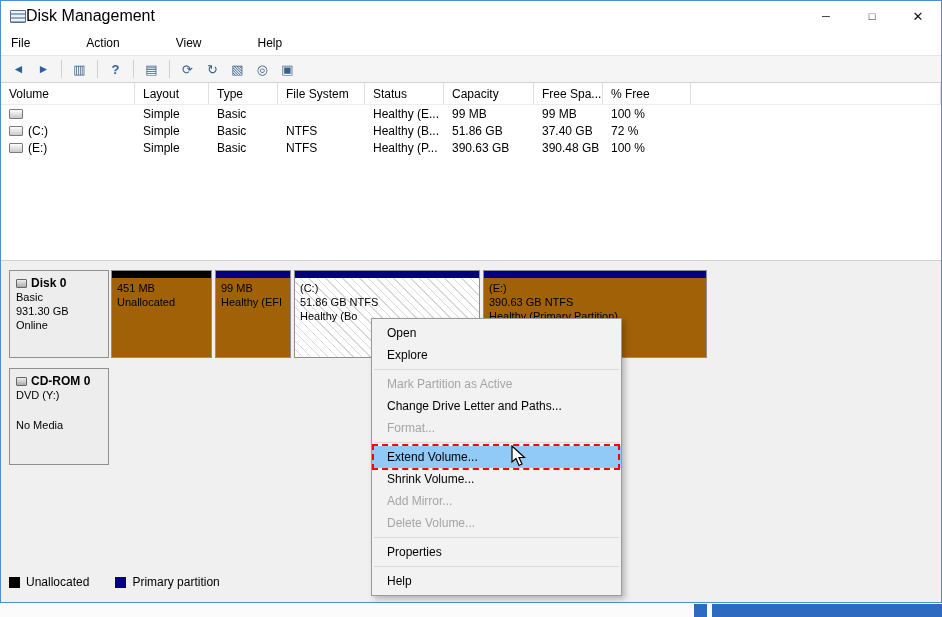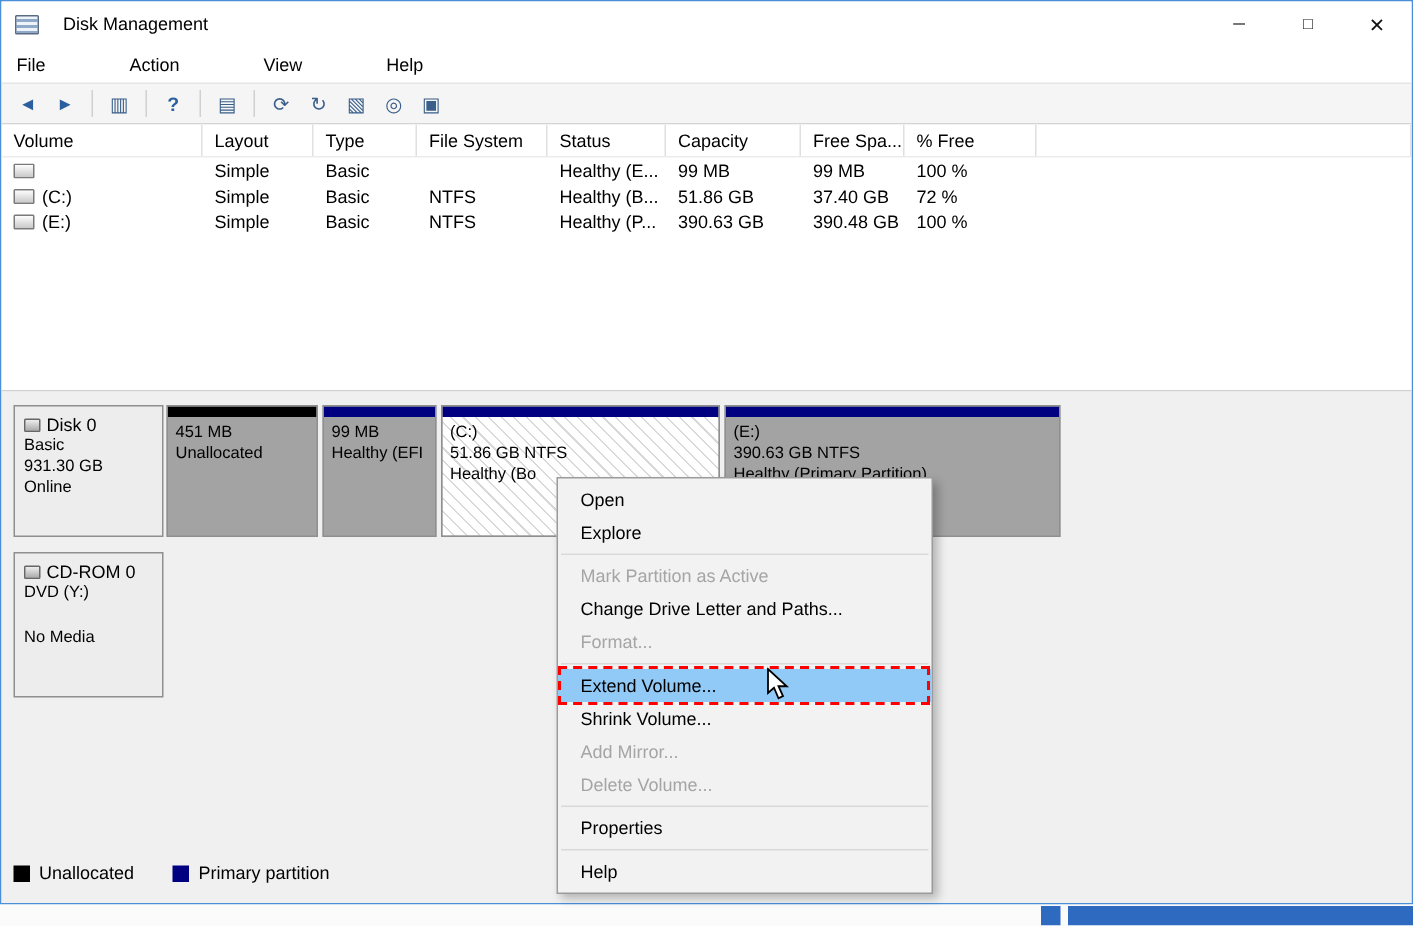--- a/index.html
+++ b/index.html
@@ -7,21 +7,21 @@
   .screen { position:relative; width:942px; height:617px; background:#fdfdfd; overflow:hidden; }
 
   
   .window { position:absolute; left:0; top:0; width:942px; height:603px;
             border:1px solid #4a90d9; background:#fff; display:flex; flex-direction:column; }
 
   
   .titlebar { height:30px; display:flex; align-items:center; padding-left:9px; background:#fff; flex:0 0 auto; }
   .app-icon { width:16px; height:13px; border:1px solid #5a6c84; border-radius:1px;
               background:repeating-linear-gradient(180deg,#eef3fa 0 2px,#8fa9c9 2px 4px); }
-  .title { font-size:12px; margin-left:16px; color:#000; }
+  .title { font-size:16px; margin-left:0; color:#000; }
   .win-controls { margin-left:auto; display:flex; height:100%; }
   .wc { width:46px; height:100%; border:none; background:transparent; font-size:11px; color:#111;
         font-family:"Liberation Sans", sans-serif; }
   .wc.close { font-size:13px; }
 
   
   .menubar { height:24px; display:flex; align-items:center; padding-left:2px; background:#fff;
              font-size:12px; flex:0 0 auto;gap:40px; }
   .menu-item { padding:3px 8px; color:#000; }
 
@@ -45,26 +45,26 @@
   .vol-cell { display:flex; align-items:center; gap:5px; }
   .drive-icon { width:14px; height:10px; border:1px solid #7a7a7a; border-radius:1px; flex:0 0 auto;
                 background:linear-gradient(180deg,#fdfdfd,#c9c9c9); }
 
   
   .bottom-pane { flex:1; background:#f0f0f0; display:flex; flex-direction:column; padding:9px 0 0 8px; }
   .disk-row { display:flex; height:88px; margin-bottom:10px; }
   .cd-row { display:flex; height:97px; }
   .disk-header { width:100px; flex:0 0 auto; border:1px solid #8f8f8f; background:#ededed;
                  padding:5px 6px; font-size:11px; line-height:14px; }
-  .disk-name { font-weight:normal; font-size:12px; display:flex; align-items:center; gap:4px; }
+  .disk-name { font-weight:bold; font-size:12px; display:flex; align-items:center; gap:4px; }
   .mini-disk { width:11px; height:9px; border:1px solid #666; border-radius:1px;
                background:linear-gradient(180deg,#eee,#aaa); display:inline-block; }
   .nomedia { margin-top:16px; }
   .partitions { display:flex; gap:3px; margin-left:2px; }
-  .partition { border:1px solid #8f8f8f; background:#a3a3a3; display:flex; flex-direction:column; overflow:hidden; }
+  .partition { border:1px solid #8f8f8f; background:#a16207; display:flex; flex-direction:column; overflow:hidden; }
   .p1 { width:101px; } .p2 { width:76px; } .p3 { width:186px; } .p4 { width:225px; } .p5 { width:224px; }
   .part-bar { height:7px; flex:0 0 auto; }
   .part-bar.black { background:#000; }
   .part-bar.navy { background:#000080; }
   .part-body { padding:3px 5px; font-size:11px; line-height:14px; white-space:nowrap; overflow:hidden; flex:1; }
   .hatched .part-body { background:repeating-linear-gradient(45deg,#ffffff 0 5px,#d9d9d9 5px 6px); }
 
   
   .legend { margin-top:auto; margin-bottom:13px; display:flex; gap:26px; font-size:12px; }
   .legend-item { display:flex; align-items:center; gap:6px; }

